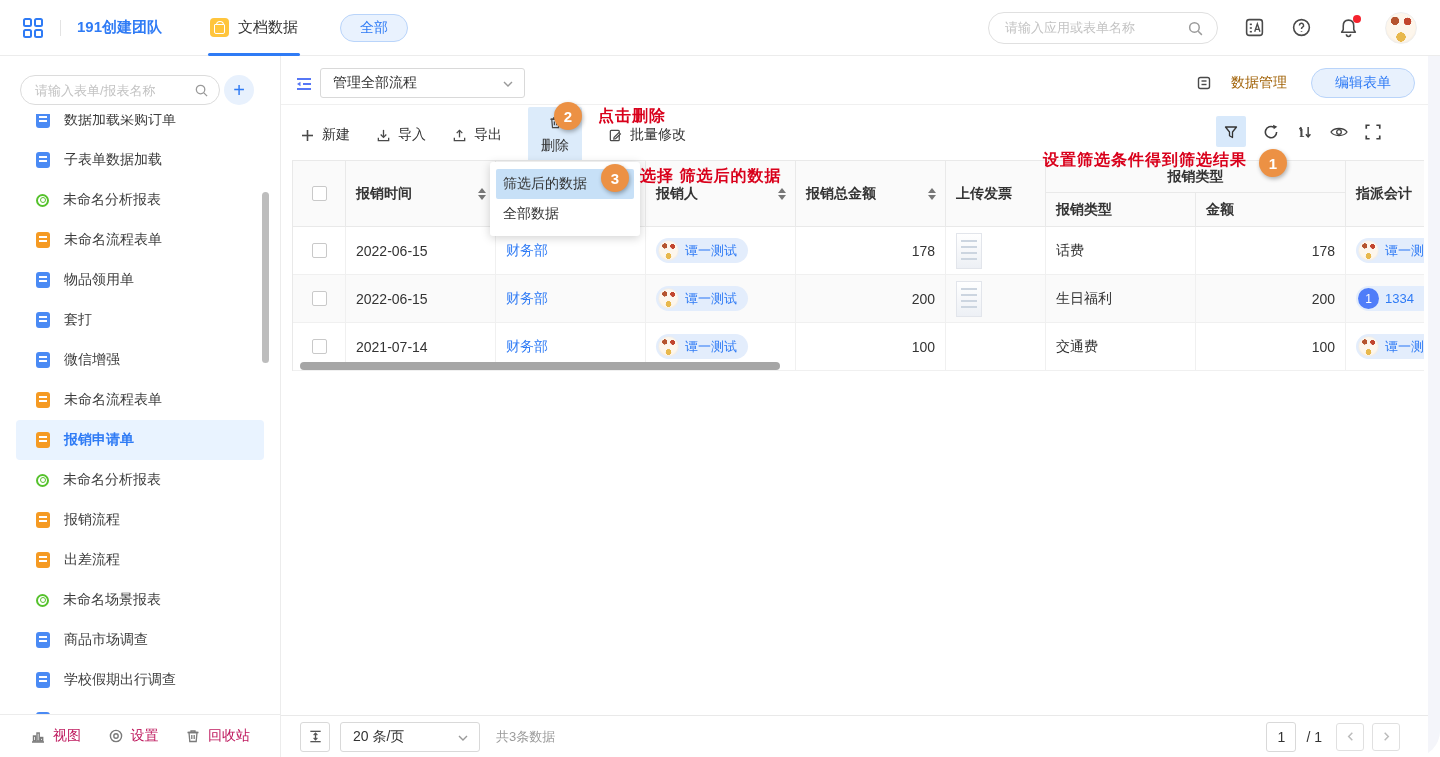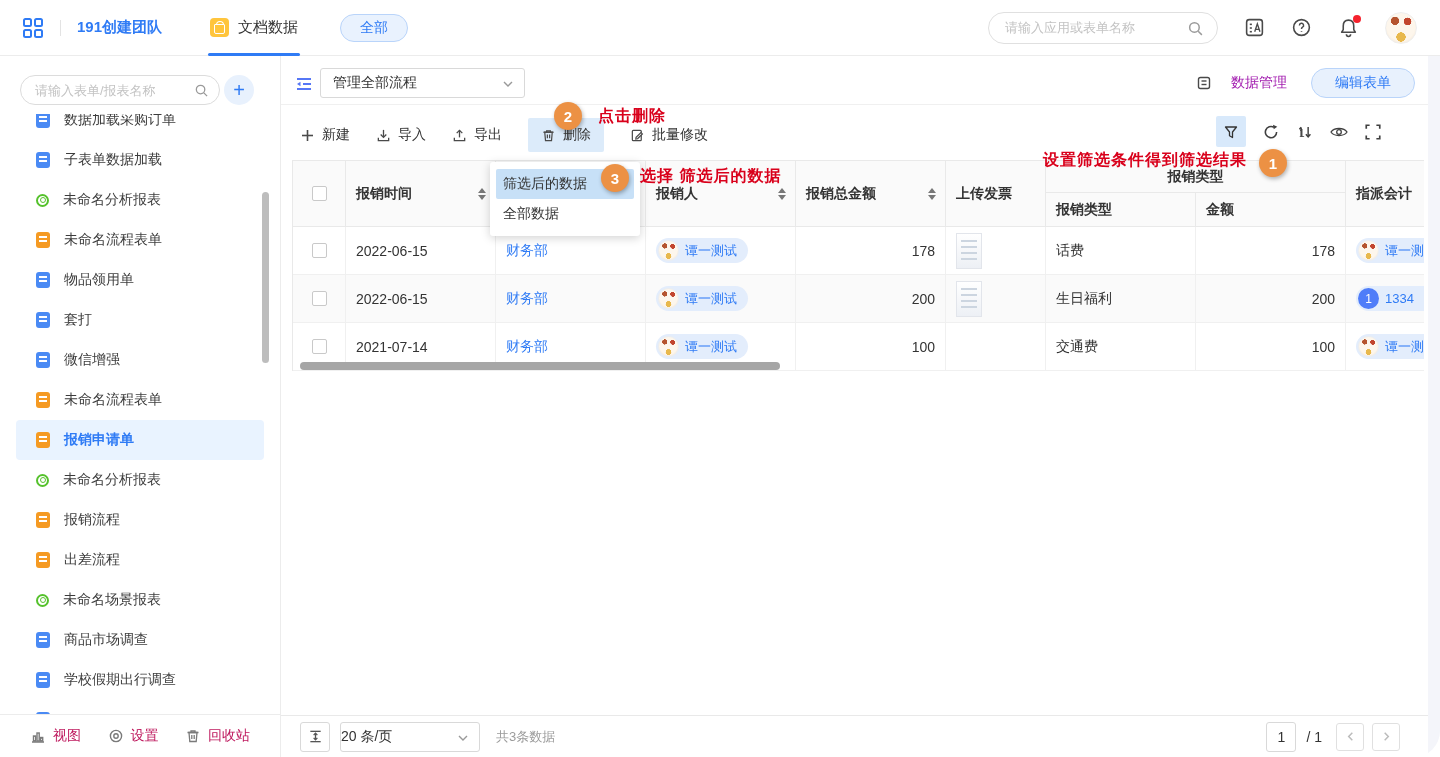--- a/index.html
+++ b/index.html
@@ -78,31 +78,31 @@
   
   .main { position:absolute; top:56px; left:281px; right:0; bottom:0; background:#fff; }
   .right-strip { position:absolute; top:56px; right:0; width:12px; bottom:0; background:#f4f5fa; z-index:15; }
 
   .fold-ic { position:absolute; left:14px; top:19px; width:18px; height:18px; color:#5677f6; cursor:pointer; }
   .flow-select { position:absolute; left:39px; top:12px; width:205px; height:30px; border:1px solid #d9d9d9;
                  border-radius:3px; display:flex; align-items:center; padding-left:12px; font-size:14px;
                  color:#333; cursor:pointer; }
   .flow-select .chev { position:absolute; right:10px; top:9px; width:12px; height:12px; color:#999; }
   .top-actions { position:absolute; right:25px; top:12px; display:flex; align-items:center; gap:24px; }
-  .dm { display:flex; align-items:center; gap:19px; font-size:14px; color:#a21caf; cursor:pointer; }
+  .dm { display:flex; align-items:center; gap:19px; font-size:14px; color:#a16207; cursor:pointer; }
   .dm svg { width:16px; height:16px; color:#4a4a4a; }
   .edit-btn { height:30px; padding:0 23px; display:flex; align-items:center; border-radius:16px;
               background:var(--primary-light,#e8f1fd); border:1px solid var(--pill-border,#b9d4fa);
               color:var(--primary,#2f7bf5); font-size:14px; cursor:pointer; }
   .top-divider { position:absolute; left:0; right:12px; top:48px; height:1px; background:#f0f0f0; }
 
   .toolbar { position:absolute; left:19px; top:62px; height:34px; display:flex; align-items:center; gap:26px; }
   .t-btn { display:flex; align-items:center; gap:7px; font-size:14px; color:#333; cursor:pointer; }
   .t-btn svg { width:15px; height:15px; color:#4a4a4a; }
-  .t-btn.del { background:var(--delete-bg,#dcebfa); padding:8px 13px; border-radius:2px; }
+  .t-btn.del { background:var(--delete-bg,#dcebfa); padding:8px 13px; border-radius:2px;flex-direction:column; }
 
   .view-icons { position:absolute; right:58px; top:60px; display:flex; align-items:center; gap:16px; }
   .vi { width:18px; height:18px; color:#404040; cursor:pointer; }
   .vi-box { width:30px; height:31px; background:var(--filter-bg,#d8e9fb); border-radius:2px;
             display:flex; align-items:center; justify-content:center; cursor:pointer; }
   .vi-box svg { width:16px; height:16px; color:#333; }
 
   
   .tbl { position:absolute; left:11px; top:104px; width:1132px; border-left:1px solid var(--border,#e9e9e9);
          border-top:1px solid var(--border,#e9e9e9); overflow:hidden; background:#fff; }
@@ -166,21 +166,21 @@
   #ann1   { left:762px; top:94px; }
   #badge1 { left:978px; top:93px; }
 
   
   .footbar { position:absolute; left:0; right:12px; bottom:0; height:42px; border-top:1px solid #e9e9e9;
              background:#fff; display:flex; align-items:center; padding-left:19px; gap:10px; z-index:25; }
   .sizer { width:30px; height:30px; border:1px solid #d9d9d9; border-radius:3px; display:flex;
            align-items:center; justify-content:center; color:#555; cursor:pointer; }
   .sizer svg { width:15px; height:15px; }
   .psize { position:relative; width:140px; height:30px; border:1px solid #d9d9d9; border-radius:3px;
-           display:flex; align-items:center; font-size:14px; color:#333; cursor:pointer; }
+           display:flex; align-items:center; padding-left:12px; font-size:14px; color:#333; cursor:pointer; }
   .psize .chev { position:absolute; right:10px; top:9px; width:12px; height:12px; color:#999; }
   .ftotal { font-size:13px; color:#9b9b9b; margin-left:6px; }
   .pager { margin-left:auto; margin-right:28px; display:flex; align-items:center; gap:8px; }
   .pagebox { width:30px; height:30px; border:1px solid #d9d9d9; border-radius:3px; display:flex;
              align-items:center; justify-content:center; font-size:14px; color:#333; cursor:pointer; }
   .pof { font-size:14px; color:#333; margin:0 6px 0 2px; }
   .navbtn { width:28px; height:28px; border:1px solid #e0e0e0; border-radius:3px; display:flex;
             align-items:center; justify-content:center; color:#bbb; cursor:pointer; }
   .navbtn svg { width:11px; height:11px; }
 </style>

